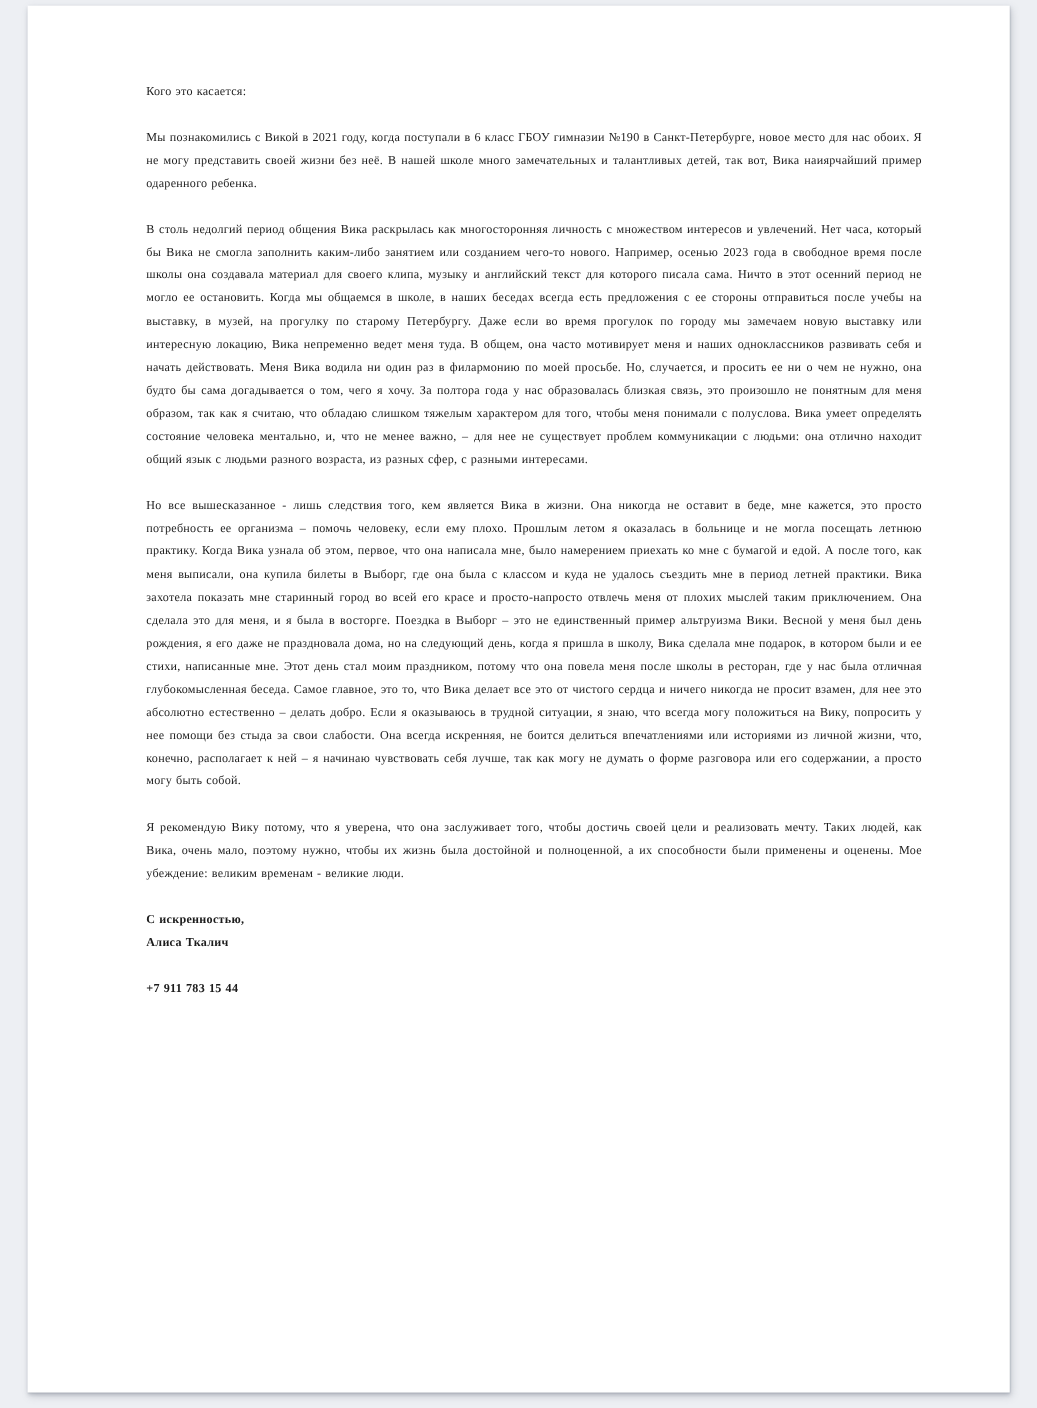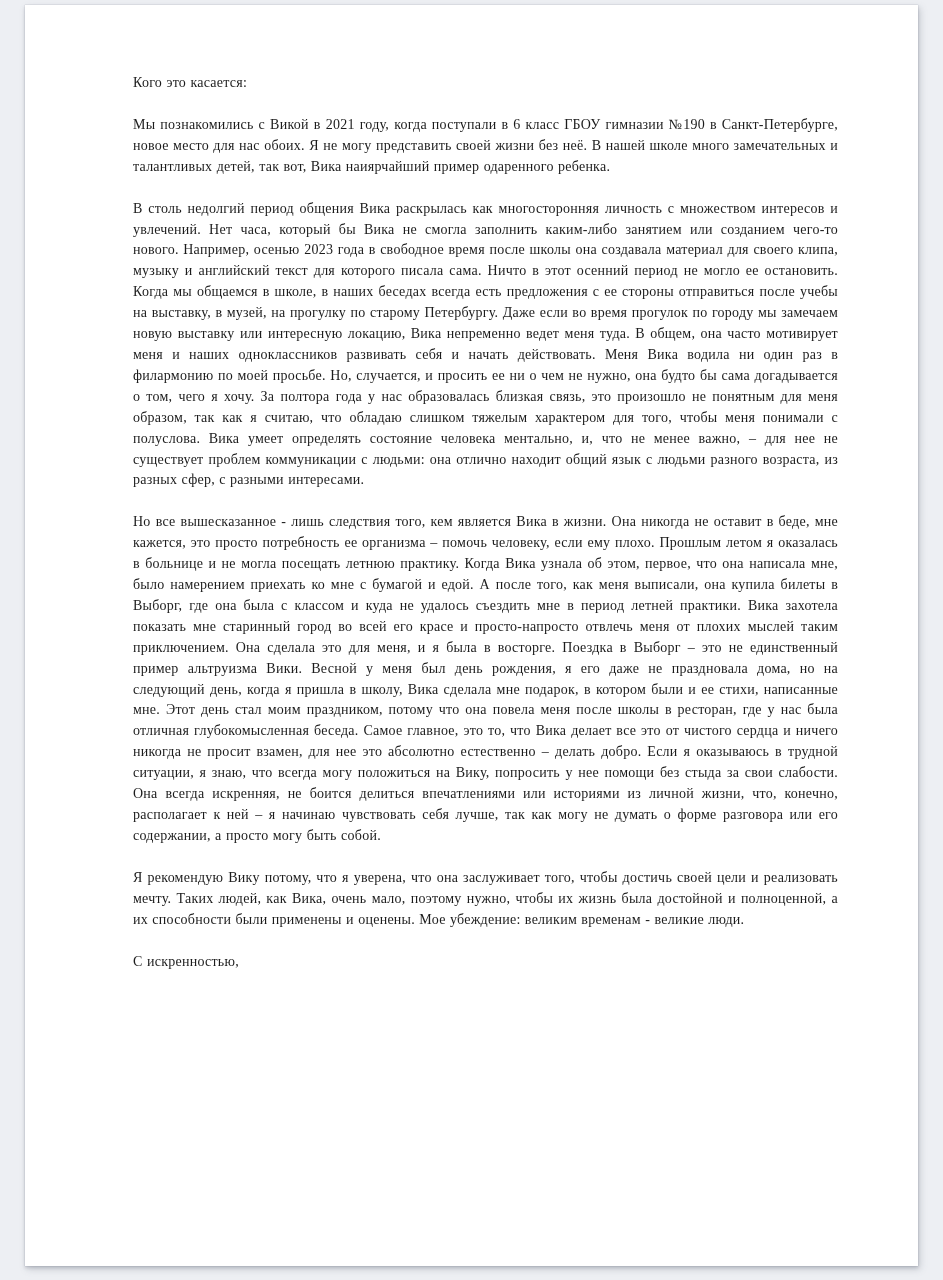--- a/index.html
+++ b/index.html
@@ -23,49 +23,52 @@
     background: #ffffff;
     box-shadow:
       0 0 1px rgba(120,126,140,0.55),
       2px 3px 7px rgba(110,116,130,0.30),
       0 2px 3px rgba(110,116,130,0.25);
   }
   .content {
     box-sizing: border-box;
     padding: 68px 80px 0 108px;
     color: #1c1c1c;
-    font-size: 14px;
+    font-size: 11px;
     line-height: 20.9px;
     letter-spacing: 0.25px;
     word-spacing: 0.6px;
     text-align: justify;
   }
   .content p {
     margin: 0 0 21px 0;
   }
   .content p.tight {
     margin-bottom: 0;
   }
   .content p.left {
     text-align: left;
+    font-weight: bold;
   }
 </style>
 </head>
 <body>
 
 <div class="page">
   <div class="content">
     <p>Кого это касается:</p>
 
     <p>Мы познакомились с Викой в 2021 году, когда поступали в 6 класс ГБОУ гимназии №190 в Санкт-Петербурге, новое место для нас обоих. Я не могу представить своей жизни без неё. В нашей школе много замечательных и талантливых детей, так вот, Вика наиярчайший пример одаренного ребенка.</p>
 
     <p>В столь недолгий период общения Вика раскрылась как многосторонняя личность с множеством интересов и увлечений. Нет часа, который бы Вика не смогла заполнить каким-либо занятием или созданием чего-то нового. Например, осенью 2023 года в свободное время после школы она создавала материал для своего клипа, музыку и английский текст для которого писала сама. Ничто в этот осенний период не могло ее остановить. Когда мы общаемся в школе, в наших беседах всегда есть предложения с ее стороны отправиться после учебы на выставку, в музей, на прогулку по старому Петербургу. Даже если во время прогулок по городу мы замечаем новую выставку или интересную локацию, Вика непременно ведет меня туда. В общем, она часто мотивирует меня и наших одноклассников развивать себя и начать действовать. Меня Вика водила ни один раз в филармонию по моей просьбе. Но, случается, и просить ее ни о чем не нужно, она будто бы сама догадывается о том, чего я хочу. За полтора года у нас образовалась близкая связь, это произошло не понятным для меня образом, так как я считаю, что обладаю слишком тяжелым характером для того, чтобы меня понимали с полуслова. Вика умеет определять состояние человека ментально, и, что не менее важно, – для нее не существует проблем коммуникации с людьми: она отлично находит общий язык с людьми разного возраста, из разных сфер, с разными интересами.</p>
 
     <p>Но все вышесказанное - лишь следствия того, кем является Вика в жизни. Она никогда не оставит в беде, мне кажется, это просто потребность ее организма – помочь человеку, если ему плохо. Прошлым летом я оказалась в больнице и не могла посещать летнюю практику. Когда Вика узнала об этом, первое, что она написала мне, было намерением приехать ко мне с бумагой и едой. А после того, как меня выписали, она купила билеты в Выборг, где она была с классом и куда не удалось съездить мне в период летней практики. Вика захотела показать мне старинный город во всей его красе и просто-напросто отвлечь меня от плохих мыслей таким приключением. Она сделала это для меня, и я была в восторге. Поездка в Выборг – это не единственный пример альтруизма Вики. Весной у меня был день рождения, я его даже не праздновала дома, но на следующий день, когда я пришла в школу, Вика сделала мне подарок, в котором были и ее стихи, написанные мне. Этот день стал моим праздником, потому что она повела меня после школы в ресторан, где у нас была отличная глубокомысленная беседа. Самое главное, это то, что Вика делает все это от чистого сердца и ничего никогда не просит взамен, для нее это абсолютно естественно – делать добро. Если я оказываюсь в трудной ситуации, я знаю, что всегда могу положиться на Вику, попросить у нее помощи без стыда за свои слабости. Она всегда искренняя, не боится делиться впечатлениями или историями из личной жизни, что, конечно, располагает к ней – я начинаю чувствовать себя лучше, так как могу не думать о форме разговора или его содержании, а просто могу быть собой.</p>
 
     <p>Я рекомендую Вику потому, что я уверена, что она заслуживает того, чтобы достичь своей цели и реализовать мечту. Таких людей, как Вика, очень мало, поэтому нужно, чтобы их жизнь была достойной и полноценной, а их способности были применены и оценены. Мое убеждение: великим временам - великие люди.</p>
 
     <p class="tight left">С искренностью,</p>
 
+    <p class="left">Алиса Ткалич</p>
 
 
+    <p class="left">+7 911 783 15 44</p>
   </div>
 </div>
 
 </body></html>

